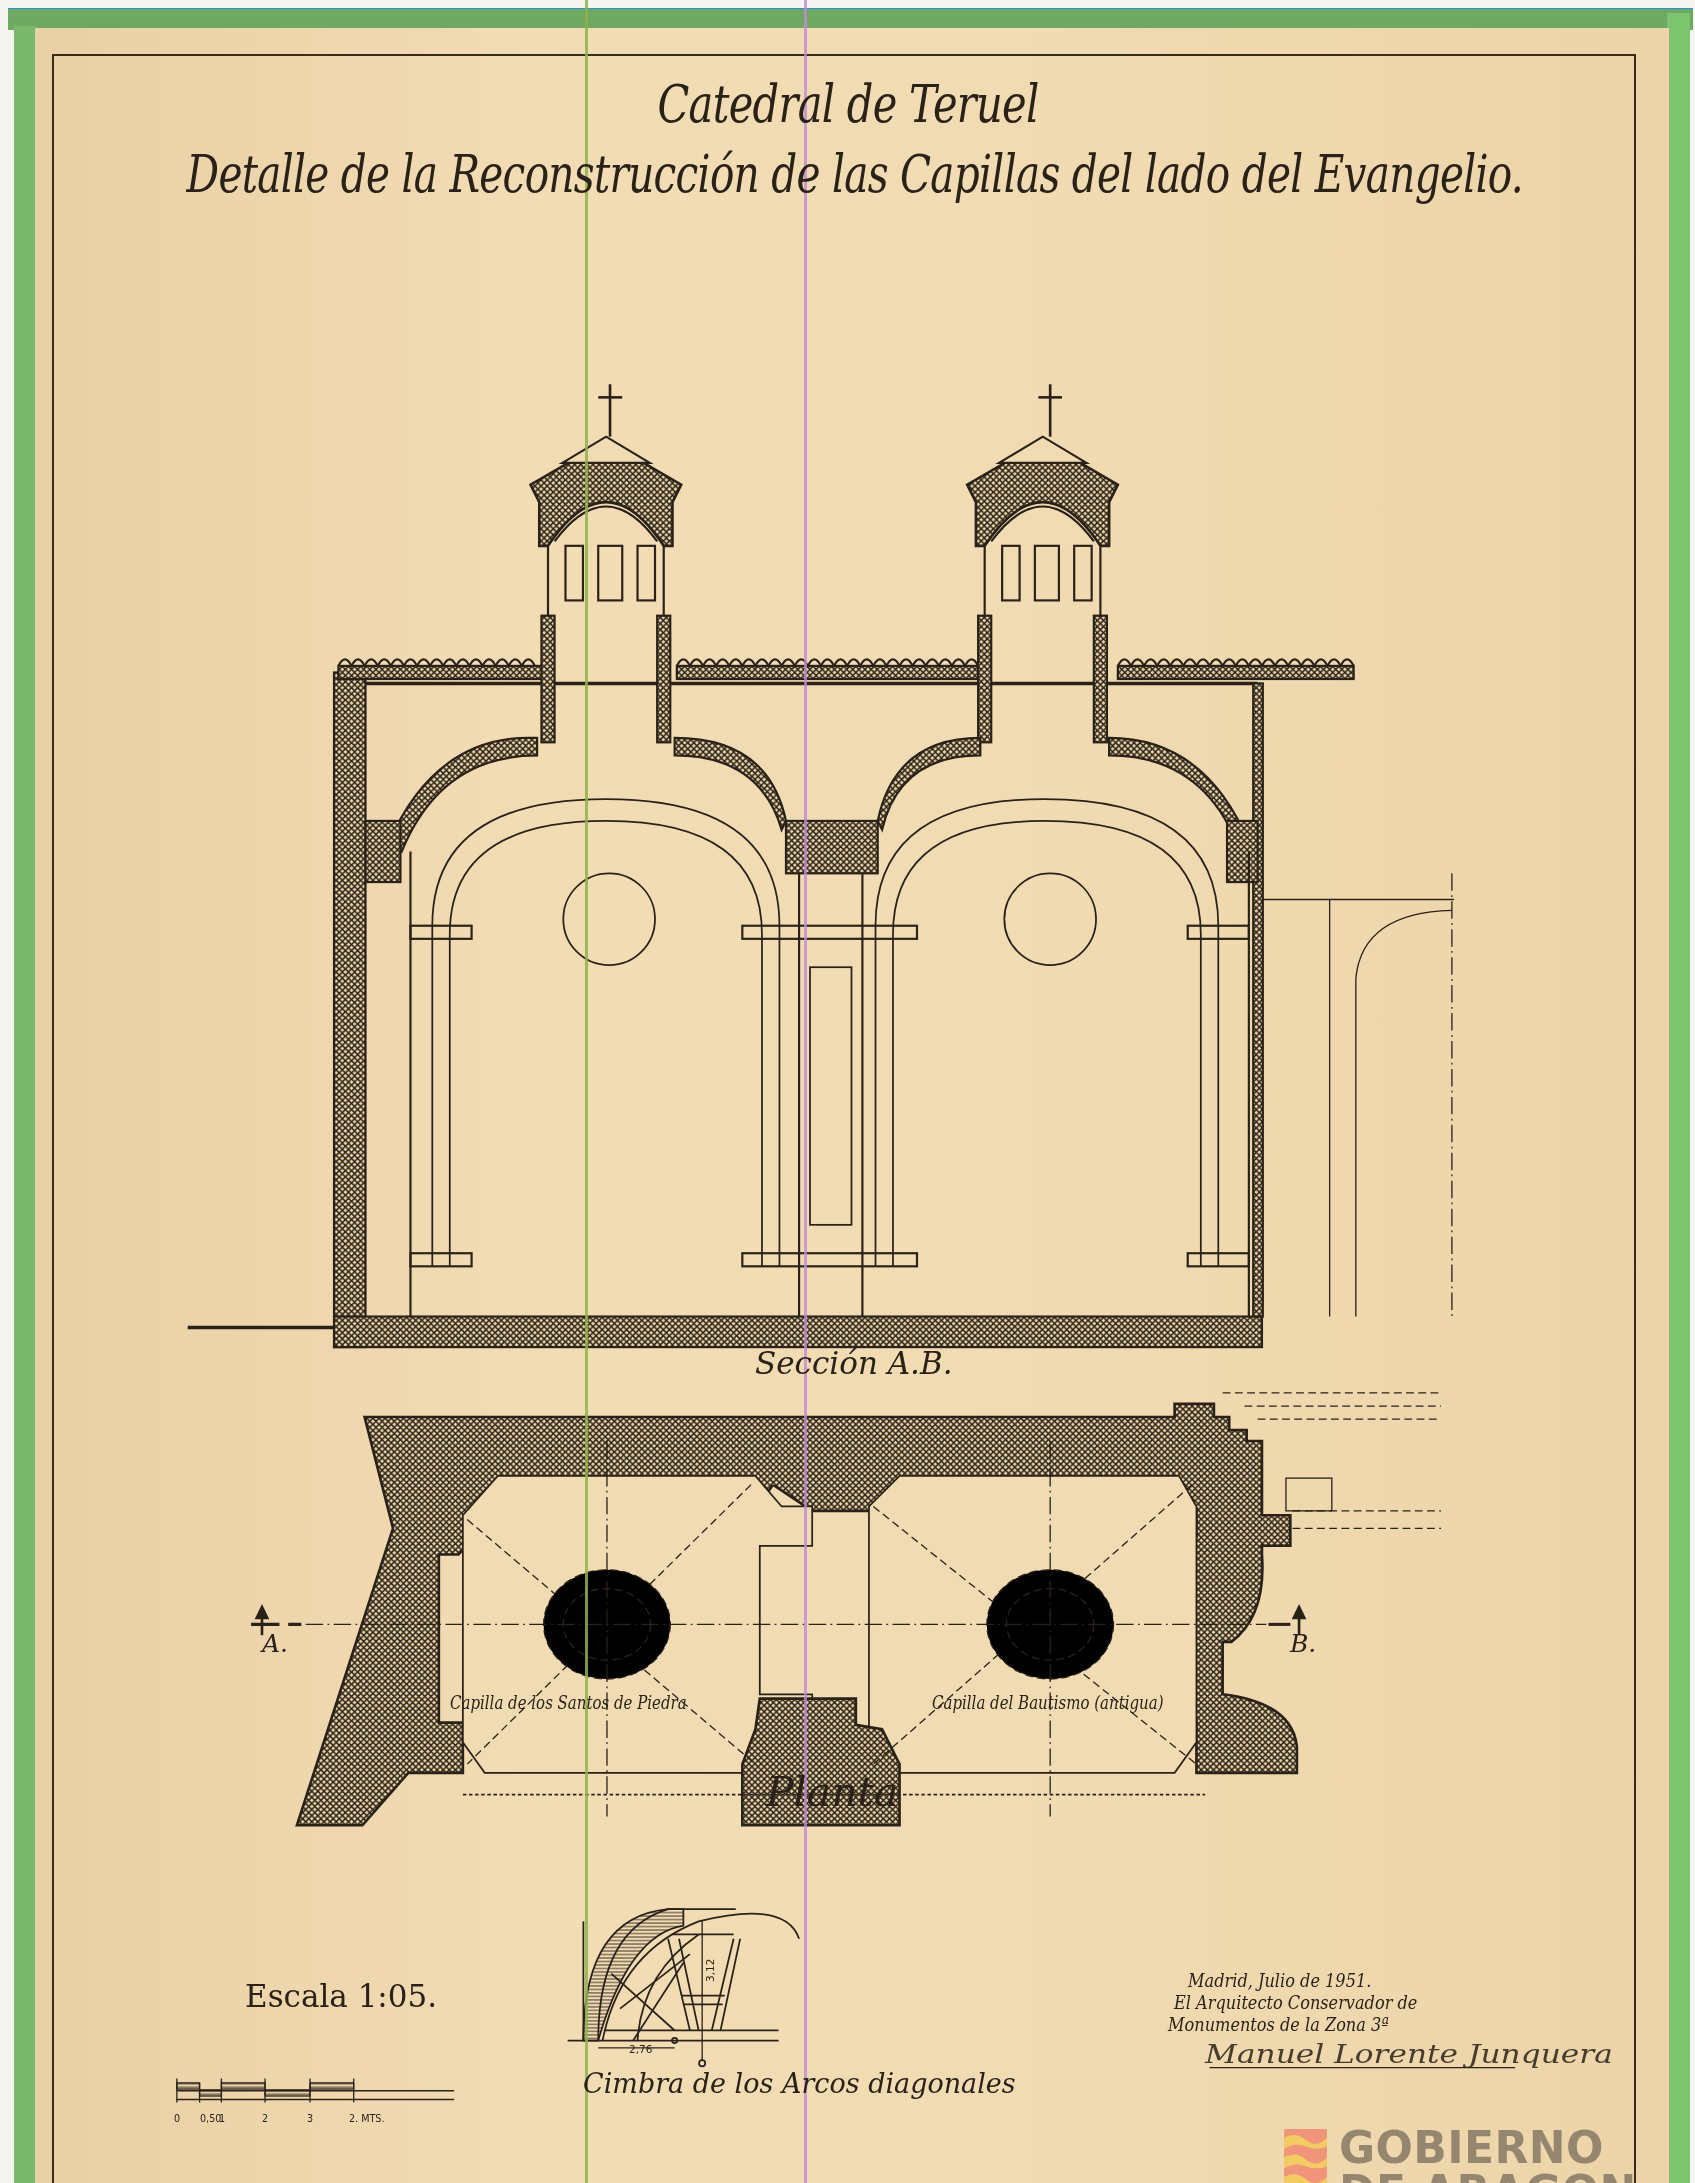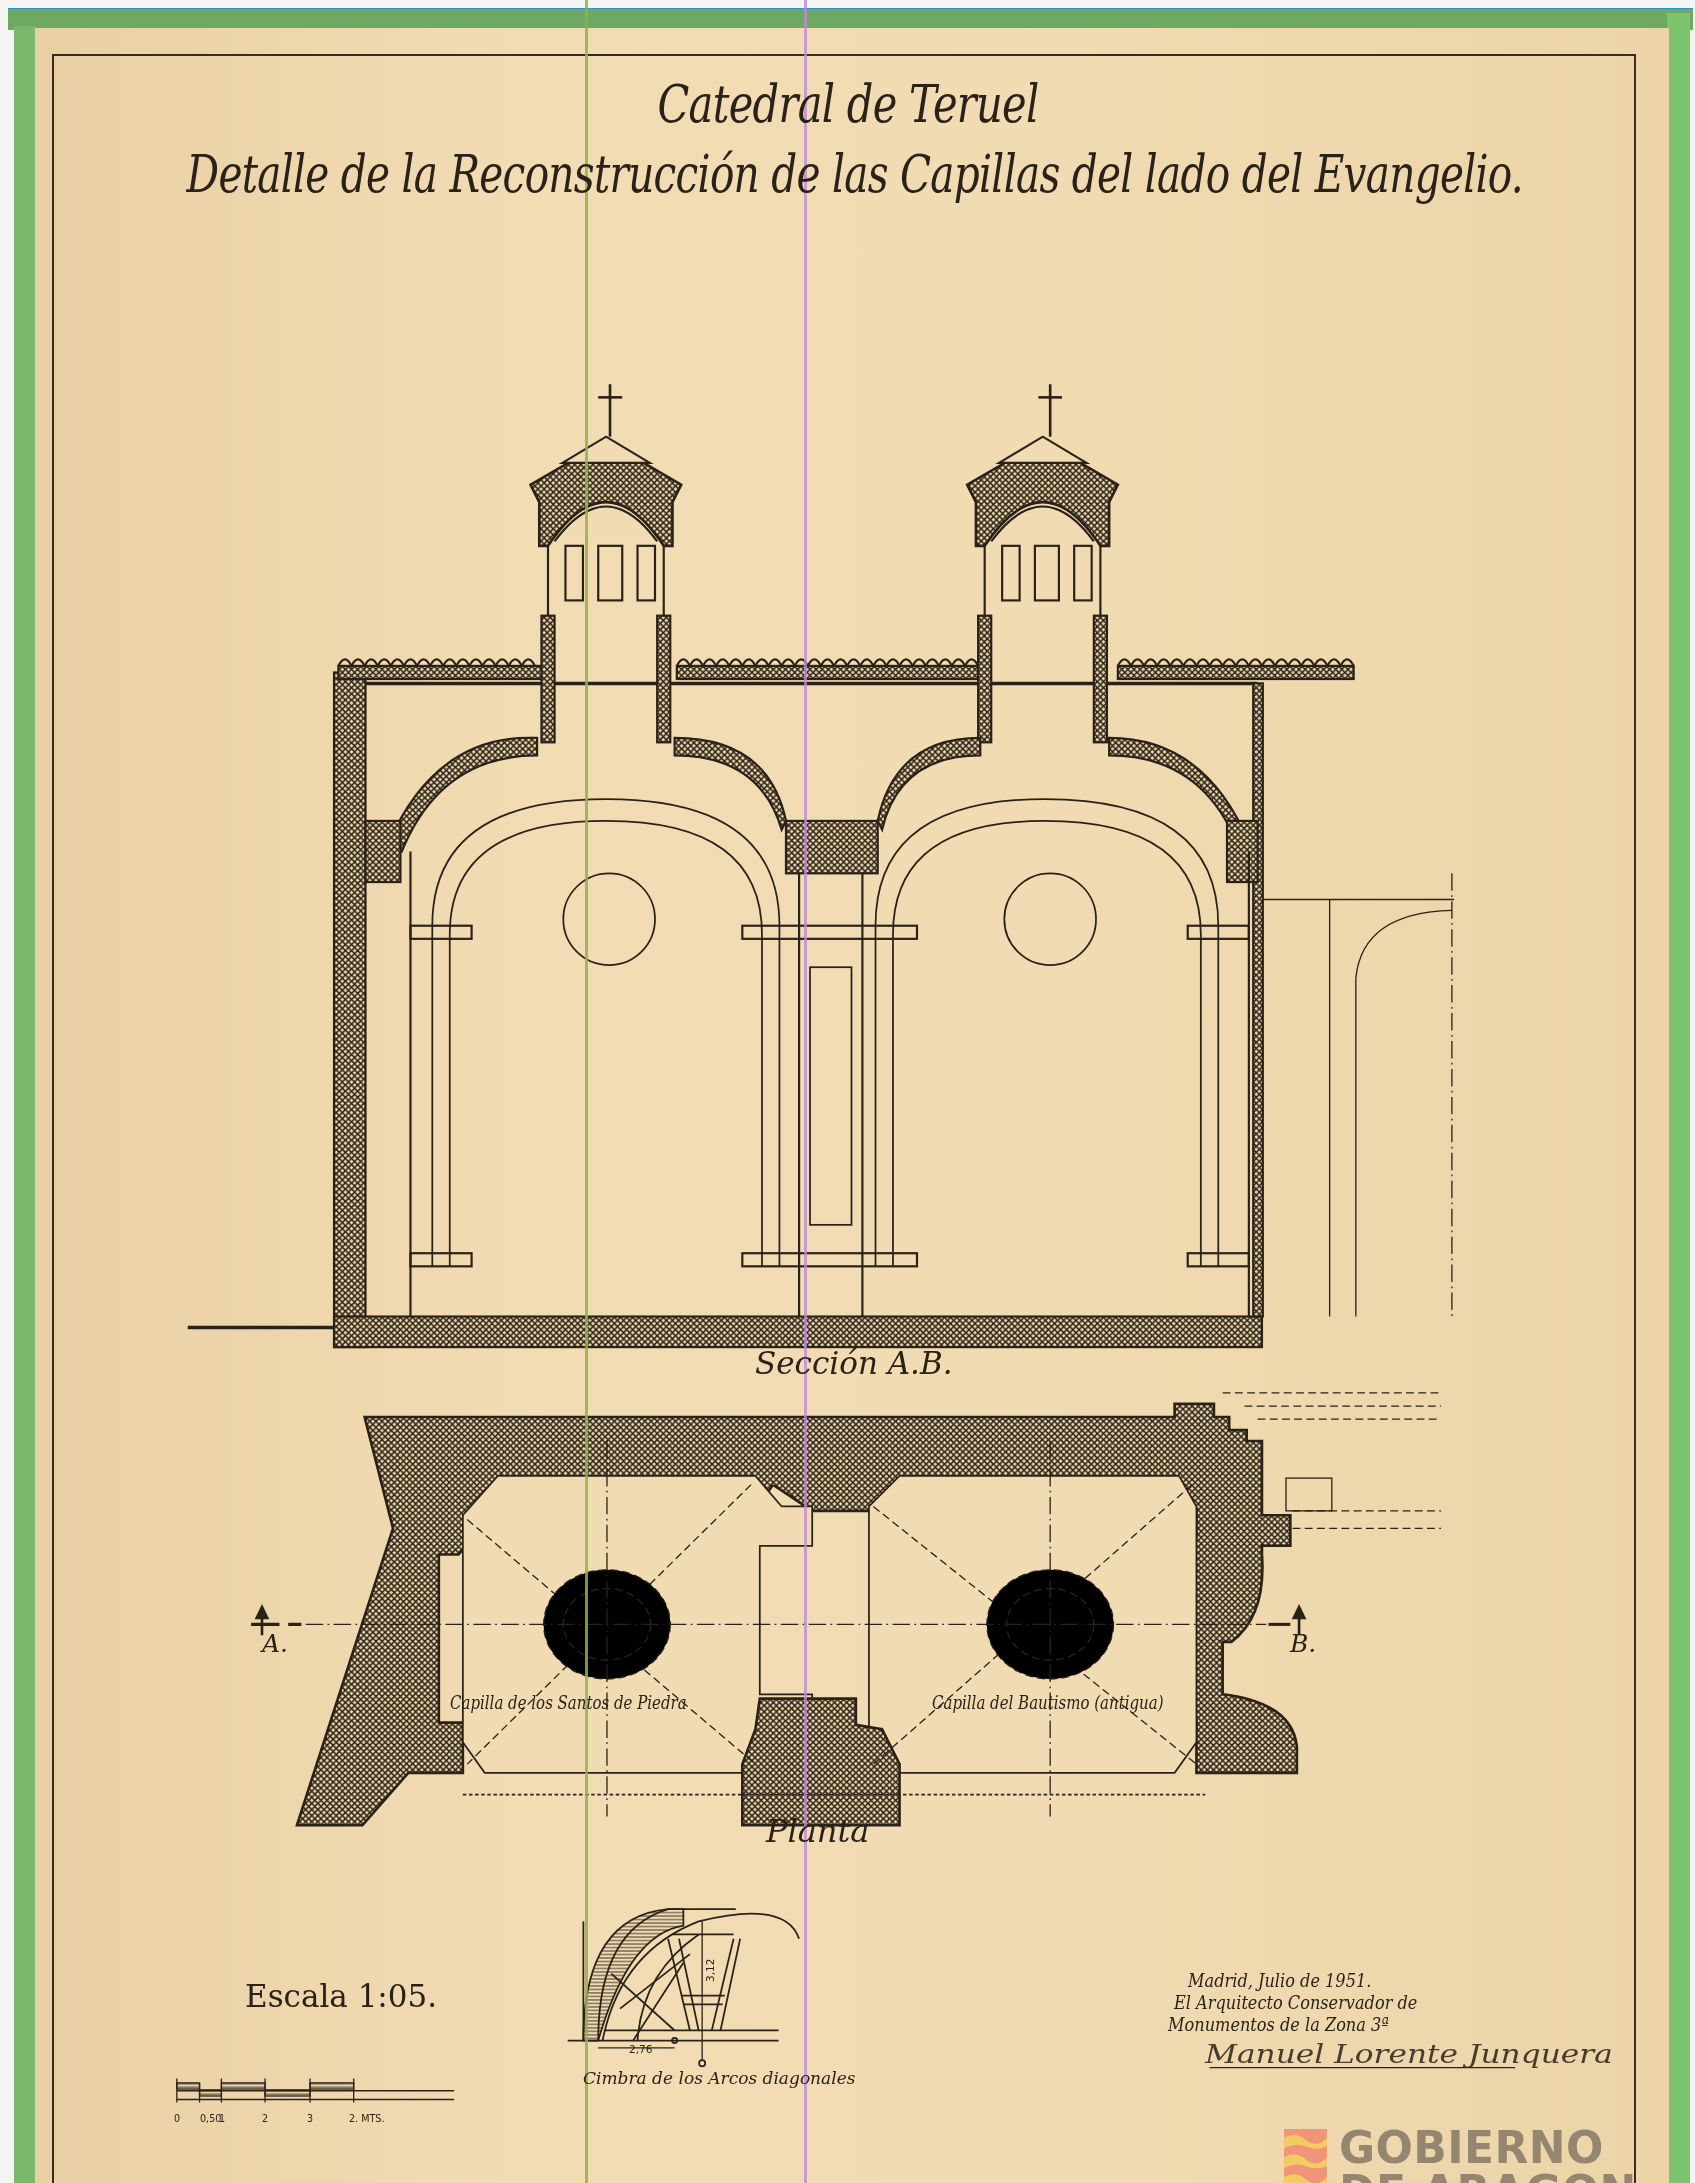--- a/index.html
+++ b/index.html
@@ -9,32 +9,32 @@
   .tape-left { position: absolute; left: 14px; top: 26px; width: 22px; height: 2196px; background: #7ab86c; }
   .tape-right { position: absolute; right: 6.1px; top: 13px; width: 23px; height: 2218px; background: #7cc46e; }
   .paper { position: absolute; left: 35px; top: 28px; width: 1634px; height: 2193px; background: linear-gradient(90deg, #e9cfa4 0%, #f2dcb4 30%, #f1dbb2 60%, #ecd4a8 100%); }
   .frame { position: absolute; left: 52px; top: 54px; width: 1584px; height: 2135px; border: 2.6px solid #3a2a1c; box-sizing: border-box; }
   .guide-green { position: absolute; left: 585px; top: 0; width: 2.6px; height: 2251px; background: #8fb24a; opacity: .85; }
   .guide-purple { position: absolute; left: 804px; top: 0; width: 3.1px; height: 2251px; background: #c08ad4; opacity: .8; }
   .script { font-family: "DejaVu Serif", serif; font-style: italic; color: #2a2218; position: absolute; white-space: nowrap; }
   .title1 { left: 0; width: 1696px; text-align: center; top: 74px; font-size: 52px; letter-spacing: -0.9px; transform: scaleX(.8); }
   .title2 { left: 0; width: 1696px; text-align: center; top: 144px; font-size: 52px; letter-spacing: -0.9px; transform: scaleX(.78); }
   .lbl-seccion { left: 755px; top: 1345px; font-size: 31px; }
-  .lbl-planta { left: 766px; top: 1812px; font-size: 32px; }
+  .lbl-planta { left: 766px; top: 1768px; font-size: 41px; }
   .lbl-cap1 { left: 450px; top: 1692px; font-size: 18.3px; transform: scaleX(.82); transform-origin: left; }
   .lbl-cap2 { left: 932px; top: 1692px; font-size: 18.3px; transform: scaleX(.82); transform-origin: left; }
   .lbl-A { left: 262px; top: 1629px; font-size: 25px; }
   .lbl-B { left: 1290px; top: 1629px; font-size: 25px; }
   .lbl-escala { left: 245px; top: 1978px; font-size: 31px; font-style: normal; }
   .scale-ticks { position: absolute; top: 2113px; font-family: "DejaVu Sans", sans-serif; font-size: 9.6px; color: #2a2218; }
   .sig1 { left: 1188px; top: 1969px; font-size: 19px; transform: scaleX(.85); transform-origin: left; }
   .sig2 { left: 1174px; top: 1991px; font-size: 19px; transform: scaleX(.85); transform-origin: left; }
   .sig3 { left: 1168px; top: 2013px; font-size: 19px; transform: scaleX(.85); transform-origin: left; }
   .signature { left: 1205px; top: 2039px; font-size: 26px; opacity: .85; transform: scaleX(1.2); transform-origin: left; }
-  .lbl-cimbra { left: 583px; top: 2068px; font-size: 17px; }
+  .lbl-cimbra { left: 583px; top: 2068px; font-size: 27px; }
   .dim { position: absolute; font-family: "DejaVu Sans", sans-serif; font-size: 10.5px; color: #2a2218; }
   .logo { position: absolute; left: 1284px; top: 2129px; width: 1092px; height: 87px; }
   .logo-flag { position: absolute; left: 0; top: 0; width: 43px; height: 83px; }
   .logo-text { position: absolute; left: 55px; top: -3.5px; font-family: "DejaVu Sans", sans-serif; font-weight: bold; font-size: 44px; line-height: 44px; color: #8c7e6a; opacity: .9; letter-spacing: 0.4px; }
   svg.drawing { position: absolute; left: 0; top: 0; }
 </style>
 </head>
 <body>
 
 <div class="sheet">

